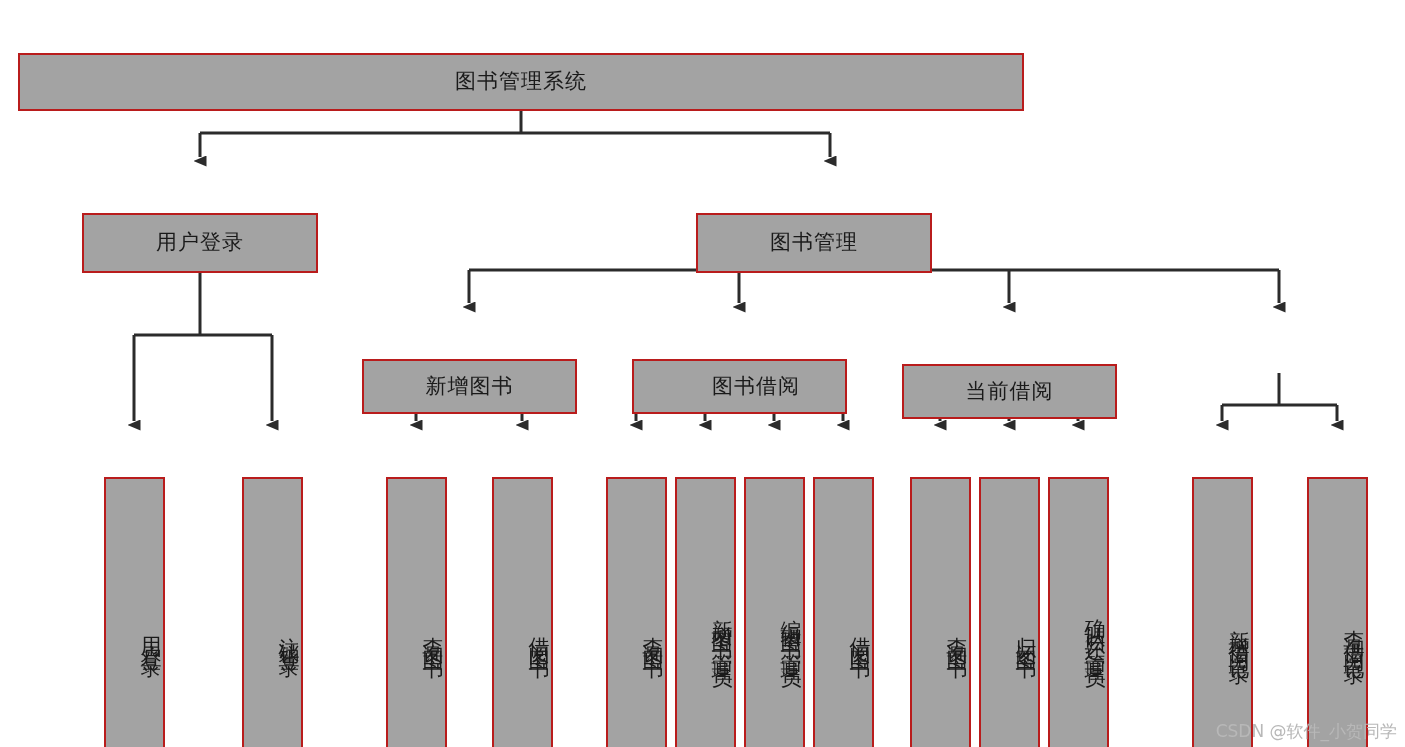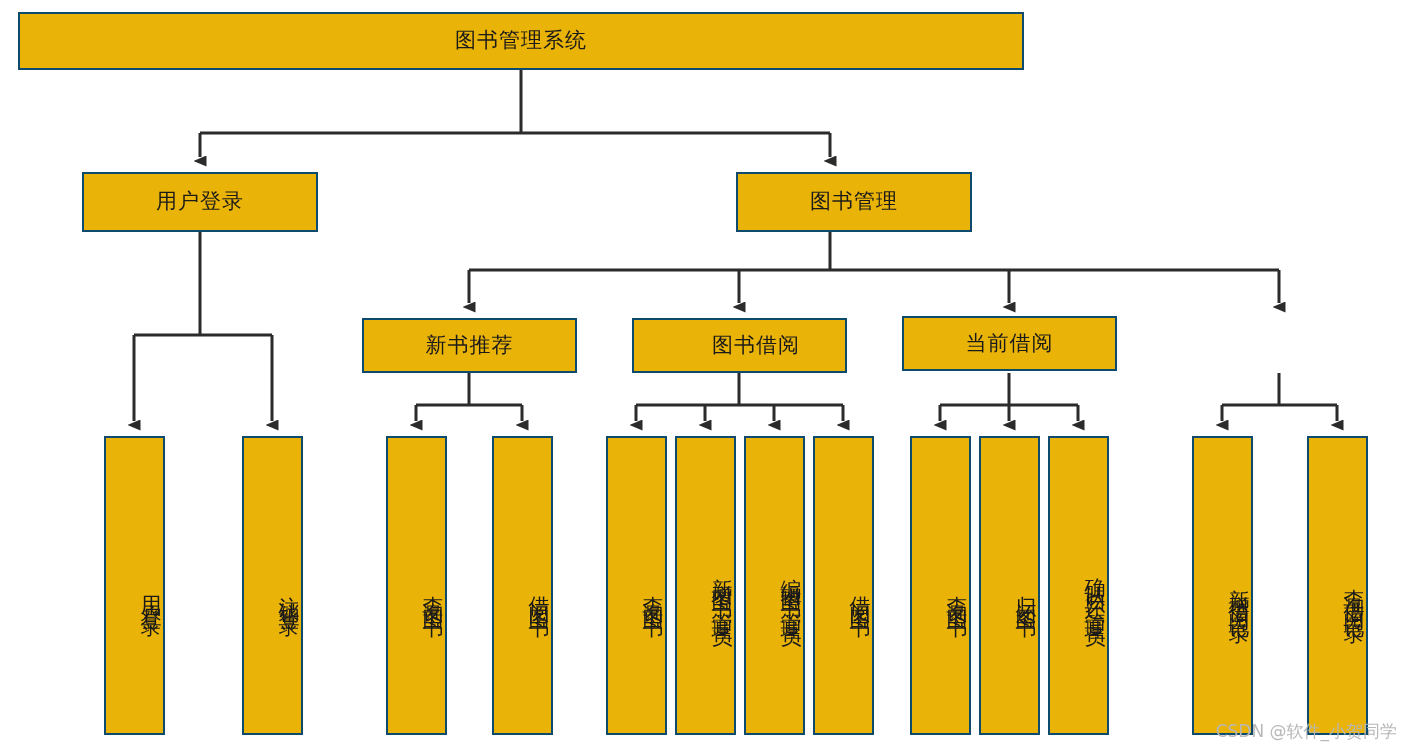--- a/index.html
+++ b/index.html
@@ -22,27 +22,28 @@
     position: absolute;
     left: 0;
     top: 0;
     width: 1405px;
     height: 747px;
     pointer-events: none;
   }
   .node {
     position: absolute;
     box-sizing: border-box;
-    border: 2px solid #0c4a6e;
-    background: #eab308;
+    border: 2px solid #b91c1c;
+    background: #a3a3a3;
     display: flex;
     align-items: center;
     justify-content: center;
     color: #1a1a1a;
     z-index: 2;
+    margin-top: 41px;
   }
   .node.horiz {
     font-size: 21px;
     letter-spacing: 1px;
     line-height: 1.2;
   }
   .node.vert {
     writing-mode: vertical-rl;
     text-orientation: upright;
     font-size: 21px;
@@ -125,31 +126,31 @@
     </g>
   </svg>
 
   <div class="node horiz" style="left:18px; top:12px; width:1006px; height:58px;">
     <span>图书管理系统</span>
   </div>
 
   <div class="node horiz" style="left:82px; top:172px; width:236px; height:60px;">
     <span>用户登录</span>
   </div>
-  <div class="node horiz" style="left:736px; top:172px; width:236px; height:60px;">
+  <div class="node horiz" style="left:696px; top:172px; width:236px; height:60px;">
     <span>图书管理</span>
   </div>
 
   <div class="node horiz" style="left:362px; top:318px; width:215px; height:55px;">
-    <span>新书推荐</span>
+    <span>新增图书</span>
   </div>
   <div class="node horiz" style="left:632px; top:318px; width:215px; height:55px;padding-left:33px;">
     <span>图书借阅</span>
   </div>
-  <div class="node horiz" style="left:902px; top:316px; width:215px; height:55px;">
+  <div class="node horiz" style="left:902px; top:323px; width:215px; height:55px;">
     <span>当前借阅</span>
   </div>
 
   <div class="node vert" style="left:104px; top:436px; width:61px; height:299px;">
     <span class="vtext">用户登录</span>
   </div>
   <div class="node vert" style="left:242px; top:436px; width:61px; height:299px;">
     <span class="vtext">注销登录</span>
   </div>
 

